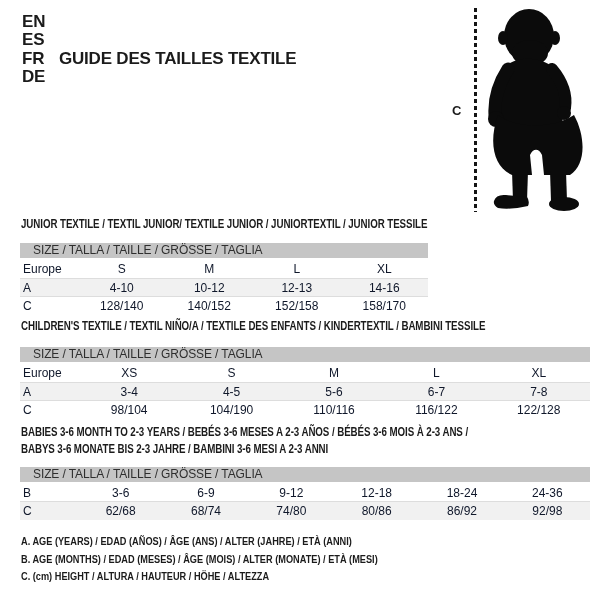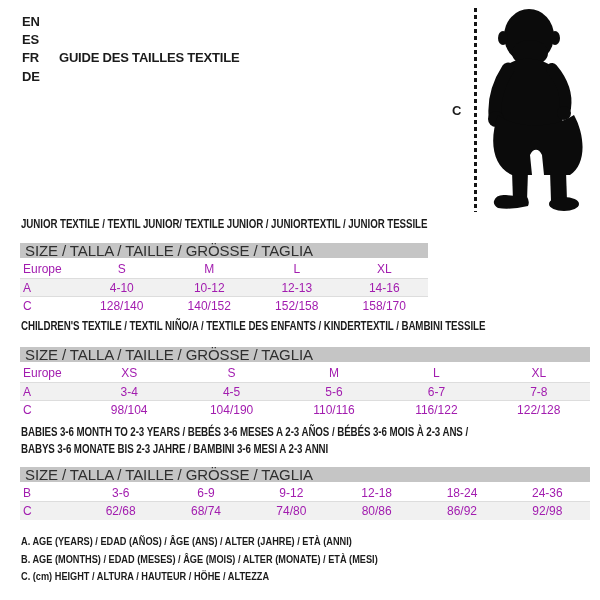--- a/index.html
+++ b/index.html
@@ -6,21 +6,21 @@
   html,body { margin:0; padding:0; background:#ffffff; }
   .canvas {
     position:relative; width:600px; height:600px; background:#ffffff;
     font-family:"Liberation Sans", sans-serif; color:#1b1b1b; overflow:hidden;
   }
 
   
   .lang-block { position:absolute; left:22px; top:12px; }
   .lang-row {
     display:grid; grid-template-columns:37px auto; height:18.3px;
-    align-items:center; font-weight:700; font-size:13px; letter-spacing:-0.2px;
+    align-items:center; font-weight:700; font-size:17px; letter-spacing:-0.2px;
     white-space:nowrap;
   }
 
   
   .dotline {
     position:absolute; left:474px; top:8px; width:3px; height:204px;
     background:repeating-linear-gradient(to bottom, #141414 0px, #141414 3.5px, transparent 3.5px, transparent 7px);
   }
   .height-label { position:absolute; left:452px; top:103px; font-size:13px; font-weight:700; }
   .baby-svg { position:absolute; left:486px; top:5px; }
@@ -36,25 +36,25 @@
   .st2 { top:318px; }
   .st3 { top:424px; }
 
   
   .size-table { position:absolute; left:20px; }
   .t1 { top:243px; width:408px; }
   .t2 { top:347px; width:570px; }
   .t3 { top:467px; width:570px; }
   .bar {
     height:15px; line-height:15px; background:#c5c5c5; color:#2f2f2f;
-    font-size:15px; padding-left:5px; margin-bottom:2px; letter-spacing:-0.1px;
+    font-size:12px; padding-left:13px; margin-bottom:2px; letter-spacing:-0.1px;
   }
   .trow {
     display:grid; height:18px; align-items:center; font-size:12px;
-    color:#a21caf; border-bottom:1px solid #dddddd; box-sizing:border-box;
+    color:#0f172a; border-bottom:1px solid #dddddd; box-sizing:border-box;
   }
   .trow.hdr { height:19px; }
   .trow:last-child { border-bottom:none; }
   .trow.alt { background:#f1f1f1; }
   .t1 .trow { grid-template-columns:58px repeat(4,1fr); }
   .t2 .trow { grid-template-columns:58px repeat(5,1fr); }
   .t3 .trow { grid-template-columns:58px repeat(6,1fr); }
   .cell-label { padding-left:3px; }
   .cell-val { text-align:center; }
 

